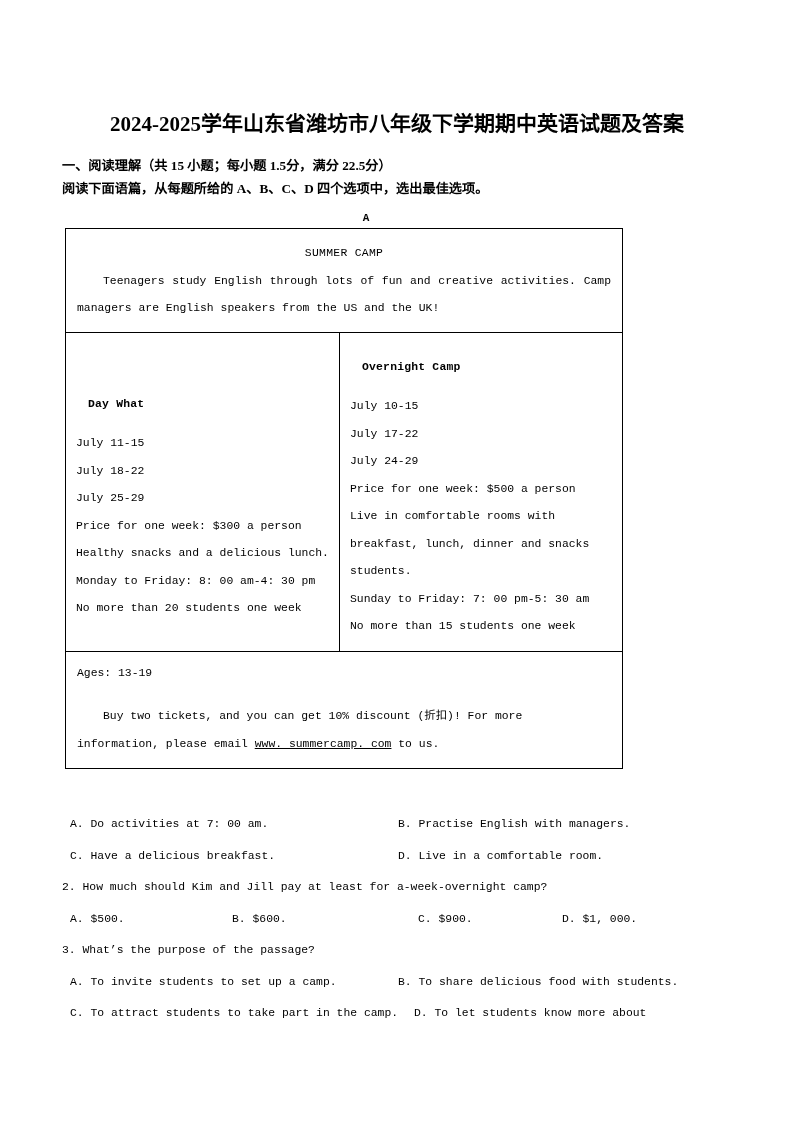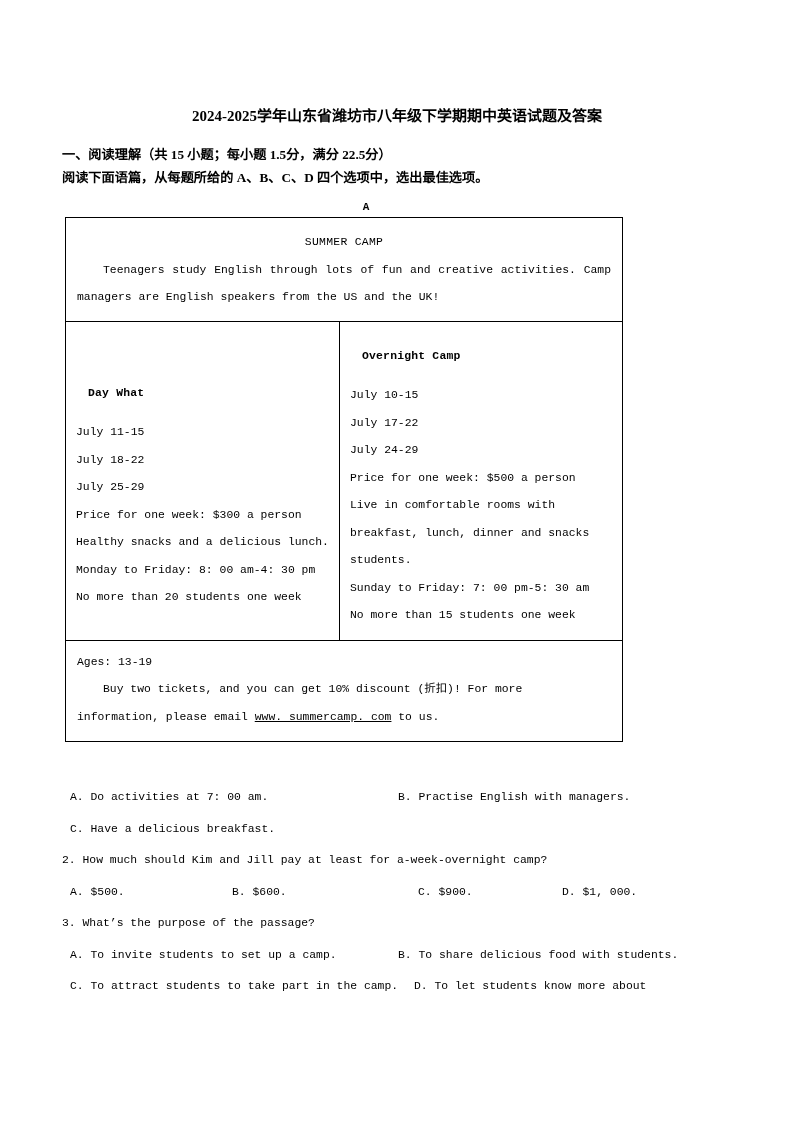--- a/index.html
+++ b/index.html
@@ -24,23 +24,23 @@
     height: 1123px;
     box-sizing: border-box;
     padding: 0 62px;
   }
 
   
   .doc-title {
     text-align: center;
     font-family: "Liberation Serif", "DejaVu Serif", serif;
     font-weight: bold;
-    font-size: 15px;
+    font-size: 21px;
     letter-spacing: 0px;
-    margin: 8px;
+    margin: 16px;
     padding-top: 94px;
     line-height: 28px;
     white-space: nowrap;
   }
 
   
   .section-line {
     font-family: "Liberation Serif", "DejaVu Serif", serif;
     font-weight: bold;
     font-size: 13.2px;
@@ -111,21 +111,21 @@
     margin: 12px;
     letter-spacing: 0.2px;
   }
   .camp-line { margin: 0; white-space: nowrap; }
 
   
   .footer-cell .cell-inner {
     padding: 8px 11px 10px 11px;
   }
   .footer-line { margin: 0; }
-  .footer-line.indent { text-indent: 26px; }
+  .footer-line.indent { text-indent: 26px; margin-top: 16px; }
   .email-link {
     text-decoration: underline;
     color: #000000;
   }
 
   
   .questions {
     margin-top: 40px;
     font-family: "Liberation Mono", "DejaVu Sans Mono", monospace;
     font-size: 11.4px;
@@ -224,20 +224,21 @@
   </table>
 
   <div class="questions">
 
     <div class="opt-row">
       <span class="opt c2-a">A. Do activities at 7: 00 am.</span>
       <span class="opt c2-b">B. Practise English with managers.</span>
     </div>
     <div class="opt-row">
       <span class="opt c2-a">C. Have a delicious breakfast.</span>
+      <span class="opt c2-b">D. Live in a comfortable room.</span>
     </div>
 
     <p class="q-stem">2. How much should Kim and Jill pay at least for a-week-overnight camp?</p>
     <div class="opt-row">
       <span class="opt c4-a">A. $500.</span>
       <span class="opt c4-b">B. $600.</span>
       <span class="opt c4-c">C. $900.</span>
       <span class="opt c4-d">D. $1, 000.</span>
     </div>
 

